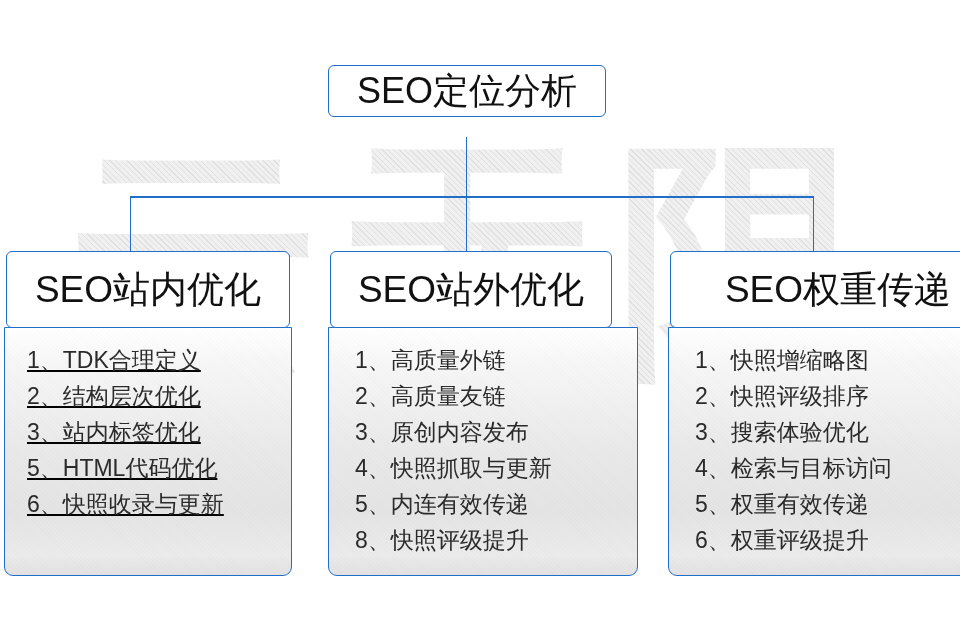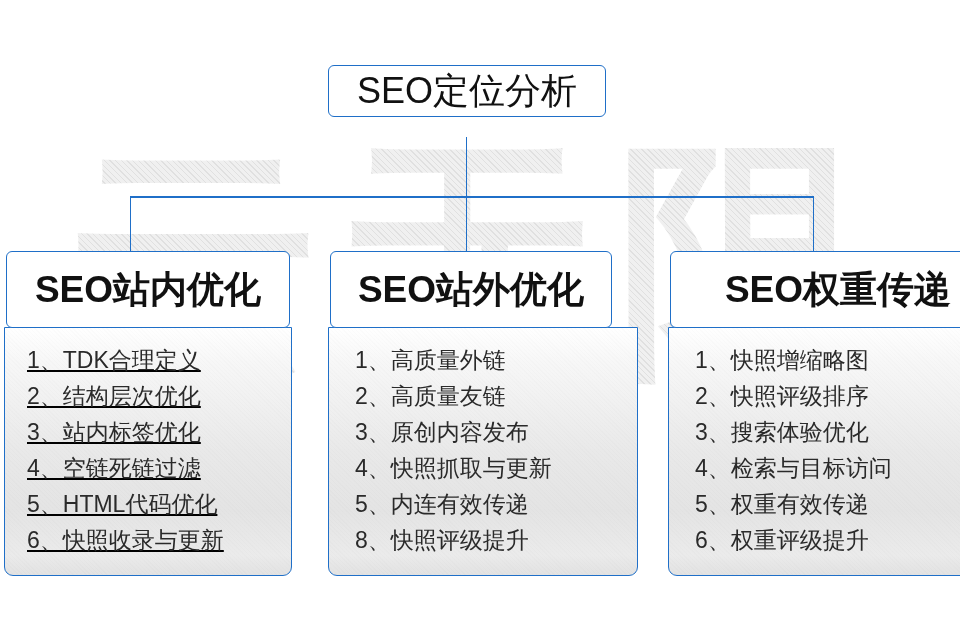--- a/index.html
+++ b/index.html
@@ -99,21 +99,20 @@
     display: flex;
     align-items: center;
     justify-content: center;
     position: relative;
     z-index: 4;
   }
   .col-head .title {
     font-size: 37px;
     color: #111111;
     white-space: nowrap;
-    font-weight: bold;
   }
   .col-body {
     box-sizing: border-box;
     margin-top: -1px;
     height: 249px;
     border: 1.6px solid #1F6FC8;
     border-radius: 0 0 9px 9px;
     background:
       repeating-linear-gradient(45deg,
         rgba(0,0,0,0.012) 0px,
@@ -184,21 +183,20 @@
 
   <div class="column" id="col-1">
     <div class="col-head">
       <span class="title">SEO站内优化</span>
     </div>
     <div class="col-body">
       <ul>
         <li>1、TDK合理定义</li>
         <li>2、结构层次优化</li>
         <li>3、站内标签优化</li>
-        <li>4、空链死链过滤</li>
         <li>5、HTML代码优化</li>
         <li>6、快照收录与更新</li>
       </ul>
     </div>
   </div>
 
   <div class="column" id="col-2">
     <div class="col-head">
       <span class="title">SEO站外优化</span>
     </div>

